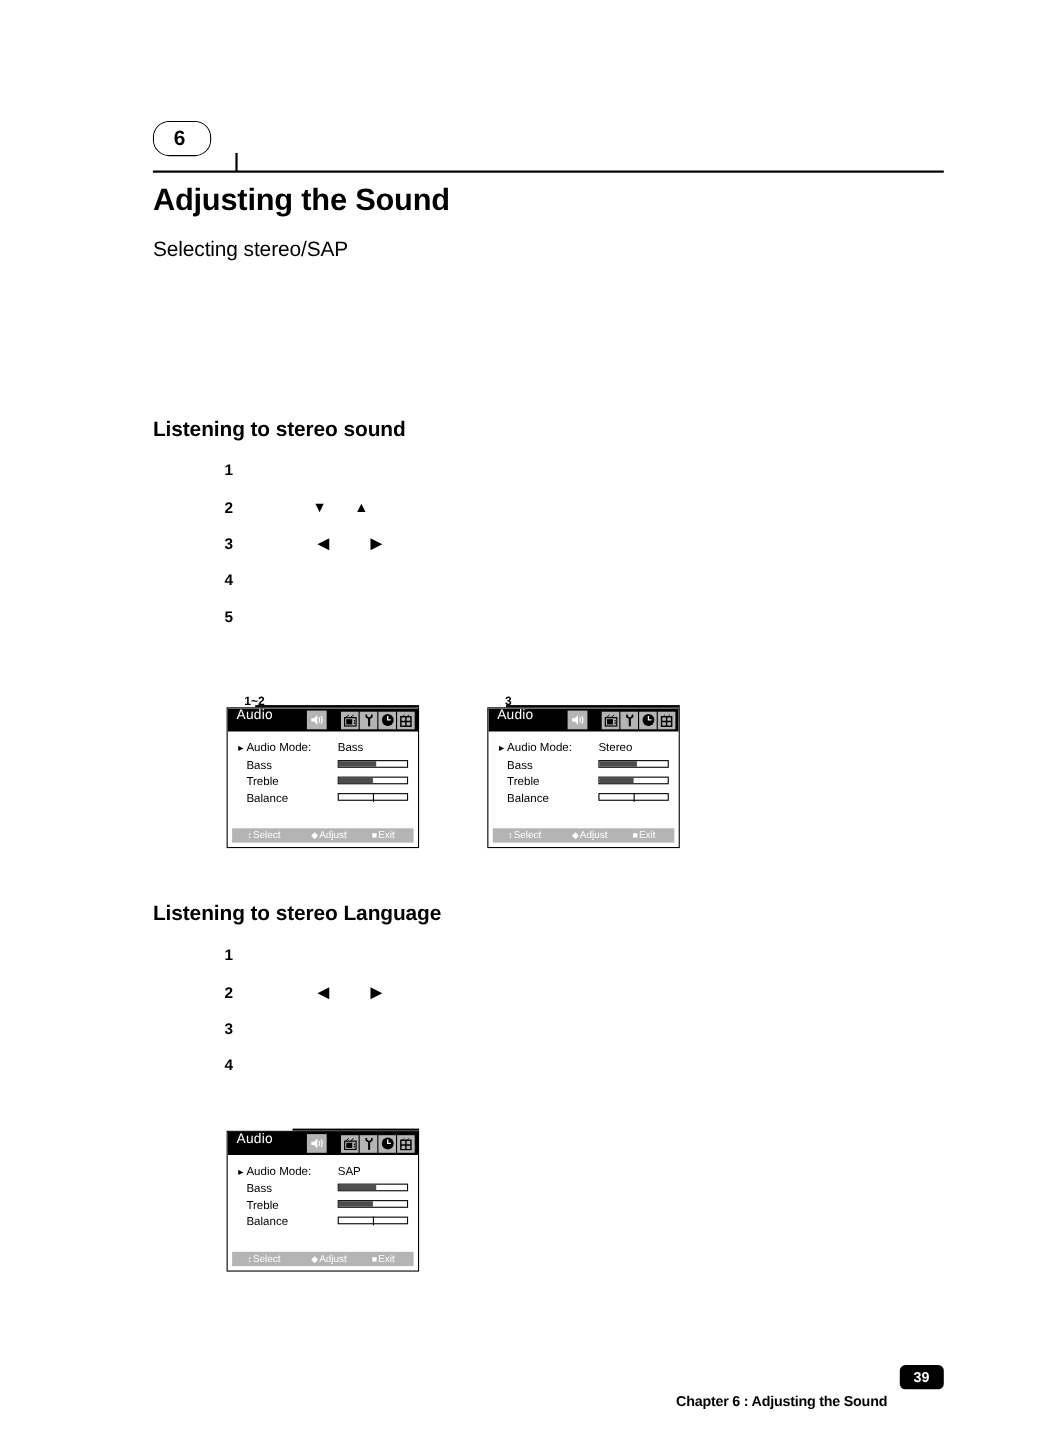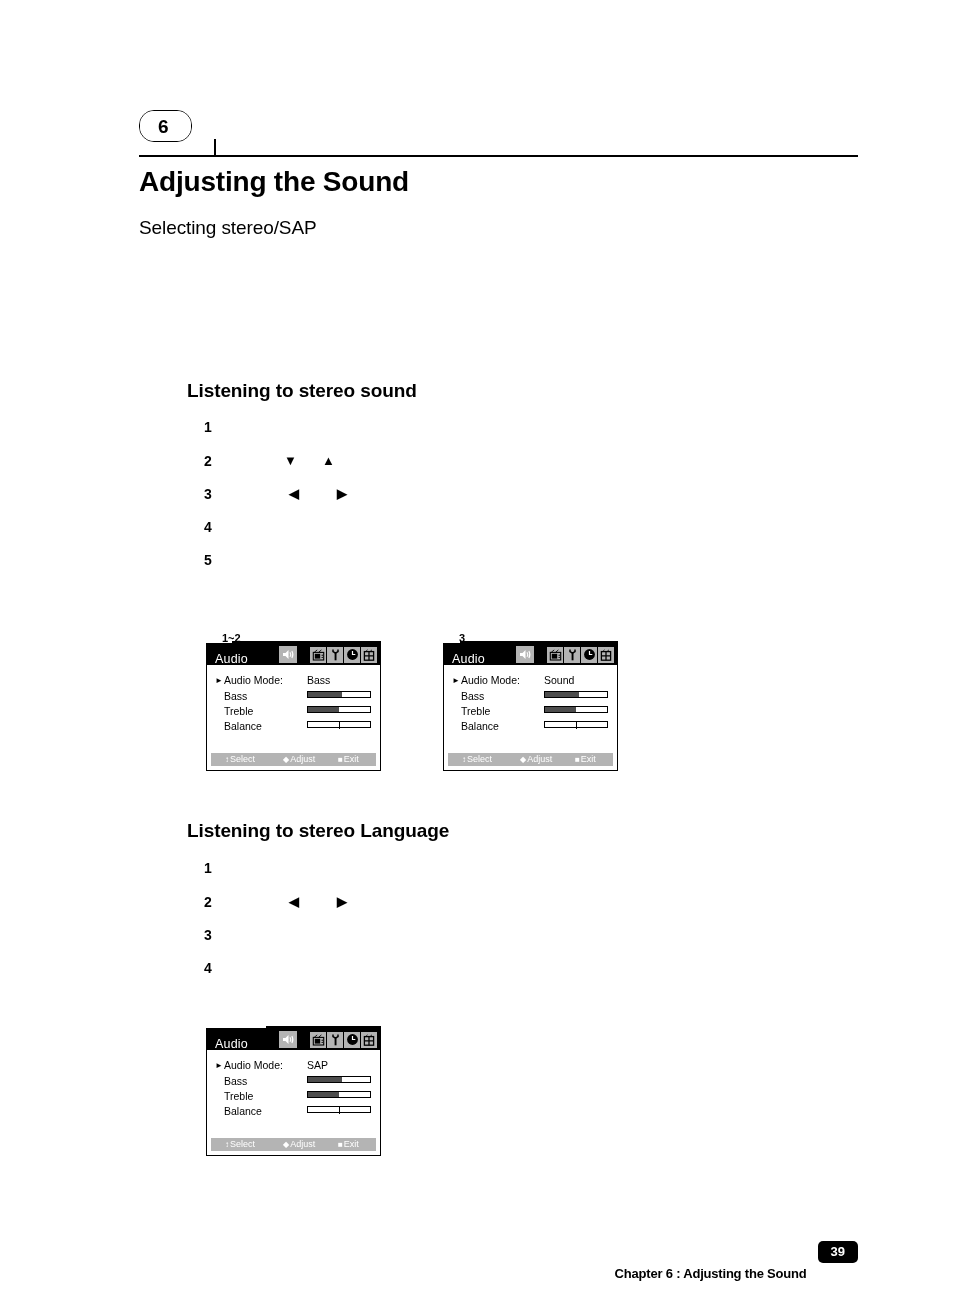--- a/index.html
+++ b/index.html
@@ -87,21 +87,20 @@
     letter-spacing: -0.1px;
     white-space: nowrap;
   }
   .h-sec {
     position: absolute;
     left: 139px;
     font-size: 19px;
     font-weight: bold;
     letter-spacing: -0.1px;
     white-space: nowrap;
-    margin-left: 48px;
   }
 
   
   .steps { position: absolute; left: 0; top: 0; }
   .step {
     position: absolute;
     left: 204px;
     height: 20px;
     display: flex;
     align-items: center;
@@ -134,21 +133,21 @@
     position: absolute;
     border: 1.5px solid #000;
     background: #ffffff;
     box-sizing: border-box;
     overflow: hidden;
   }
   .osd-titlebar {
     height: 21px;
     background: #000000;
     display: flex;
-    align-items: flex-end;
+    align-items: flex-start;
     position: relative;
   }
   .osd-title {
     color: #ffffff;
     font-size: 12.5px;
     padding-left: 8px;
     line-height: 1;
     letter-spacing: 0.2px;
   }
   .osd-tabs {
@@ -460,21 +459,21 @@
             <path d="M6 2.6 V11.2 M1.4 6.9 H10.6" stroke="#000" stroke-width="1.3"></path>
           </svg>
         </span>
       </span>
     </div>
 
     <div class="osd-body" style="height:105px">
       <div class="osd-row" style="top:9px">
         <span class="osd-caret" style="left:8px">►</span>
         <span class="osd-rowlabel" style="left:17px">Audio Mode:</span>
-        <span class="osd-rowvalue" style="left:100px">Sound</span>
+        <span class="osd-rowvalue" style="left:100px">Stereo</span>
       </div>
 
       <div class="osd-row" style="top:25px">
         <span class="osd-rowlabel" style="left:17px">Bass</span>
       </div>
       <div class="slider" style="left:100px; top:26px; width:64px">
         <div class="slider-fill" style="width: 55%;"></div>
       </div>
 
       <div class="osd-row" style="top:40px">

